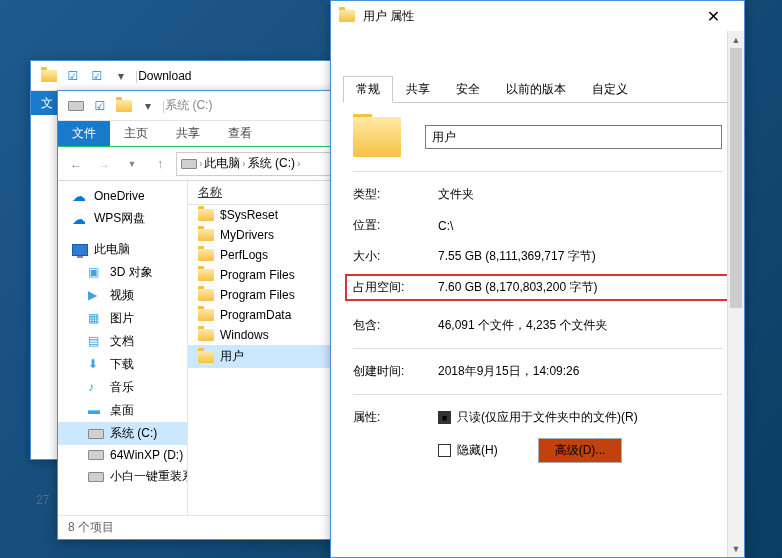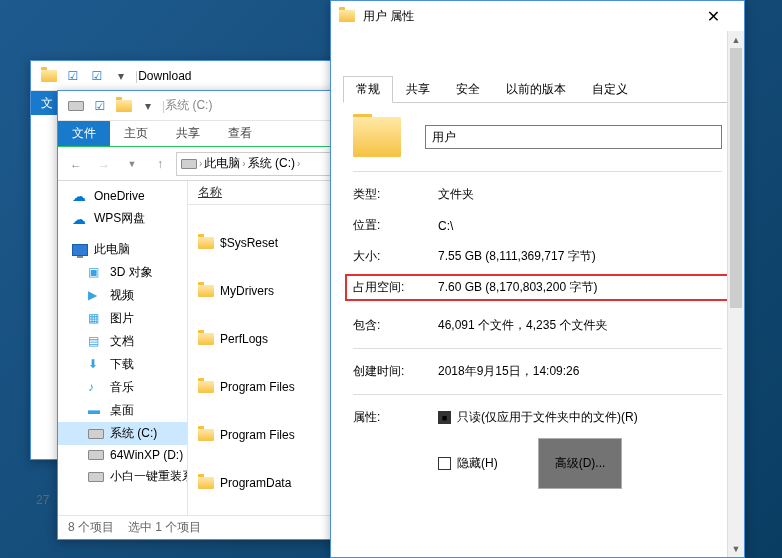--- a/index.html
+++ b/index.html
@@ -30,42 +30,42 @@
 .bc-seg { color: #000; white-space: nowrap; }
 .bc-sep { color: #888; font-size: 10px; }
 .body { display: flex; height: calc(100% - 30px - 26px - 34px - 24px); }
 .tree { width: 130px; border-right: 1px solid #e5e5e5; overflow: hidden; padding: 4px 0; }
 .tree-item { display: flex; align-items: center; padding: 3px 6px 3px 14px; gap: 6px; white-space: nowrap; }
 .tree-item.l2 { padding-left: 30px; }
 .tree-item.sel { background: #cce8ff; }
 .t-ico { width: 16px; height: 16px; flex-shrink: 0; }
 .list { flex: 1; overflow: hidden; }
 .list-hdr { height: 24px; border-bottom: 1px solid #e5e5e5; display: flex; align-items: center; padding: 0 10px; color: #333; text-decoration: underline; }
-.list-item { display: flex; align-items: center; padding: 3px 10px; gap: 6px; margin-top: 28px; }
+.list-item { display: flex; align-items: center; padding: 3px 10px; gap: 6px; }
 .list-item.sel { background: #cce8ff; }
-.status { height: 24px; border-top: 1px solid #e5e5e5; display: flex; align-items: center; padding: 0 10px; gap: 14px; color: #666; }
+.status { height: 24px; border-top: 1px solid #e5e5e5; display: flex; align-items: center; padding: 0 10px; gap: 14px; color: #666; justify-content: space-between; }
 
 
 #win3 { left: 330px; top: 0; width: 415px; height: 558px; background: #fff; }
 #win3 .titlebar { border-bottom: none; }
 .tabs { display: flex; border-bottom: 1px solid #ccc; margin: 8px 12px 0; }
 .tab { padding: 4px 12px; border: 1px solid transparent; position: relative; top: 1px; margin-top: 36px; }
 .tab.active { border: 1px solid #ccc; border-bottom: 1px solid #fff; background: #fff; }
 .props { padding: 14px 22px; }
 .prow { display: flex; align-items: center; margin-bottom: 14px; }
 .plabel { width: 85px; color: #000; }
 .pval { flex: 1; color: #000; }
 .folder-big { width: 48px; height: 40px; margin-right: 24px; }
 .name-input { flex: 1; height: 24px; border: 1px solid #7a7a7a; padding: 0 6px; }
 .hr { border: none; border-top: 1px solid #ddd; margin: 4px 0 14px; }
 .highlight { border: 2px solid #d33; padding: 3px 6px; margin: -5px -8px 16px; }
 .chk { display: flex; align-items: center; gap: 6px; }
 .chk-box { width: 13px; height: 13px; border: 1px solid #333; display: flex; align-items: center; justify-content: center; font-size: 9px; }
 .chk-box.filled { background: #333; }
-.btn { border: 1px solid #adadad; background: #737373; padding: 16px 16px; }
+.btn { border: 1px solid #adadad; background: #c2410c; padding: 3px 16px; }
 .scrollbar { position: absolute; right: 0; top: 30px; bottom: 0; width: 17px; background: #f0f0f0; border-left: 1px solid #ddd; }
 .scrollbar .thumb { position: absolute; left: 2px; right: 2px; background: #cdcdcd; }
 .scrollbar .arr { position: absolute; left: 0; right: 0; height: 17px; display: flex; align-items: center; justify-content: center; color: #666; font-size: 9px; }
 
 
 .fld { background: linear-gradient(#ffe9a6, #f6c143); border-radius: 1px; position: relative; }
 .fld::before { content: ""; position: absolute; top: -3px; left: 0; width: 40%; height: 3px; background: #f6c143; border-radius: 1px 1px 0 0; }
 .fld-sm { width: 16px; height: 12px; }
 .mon { width: 16px; height: 12px; background: #2e7cd6; border: 1px solid #1a5ca8; position: relative; }
 .mon::after { content: ""; position: absolute; bottom: -3px; left: 4px; width: 6px; height: 2px; background: #888; }

